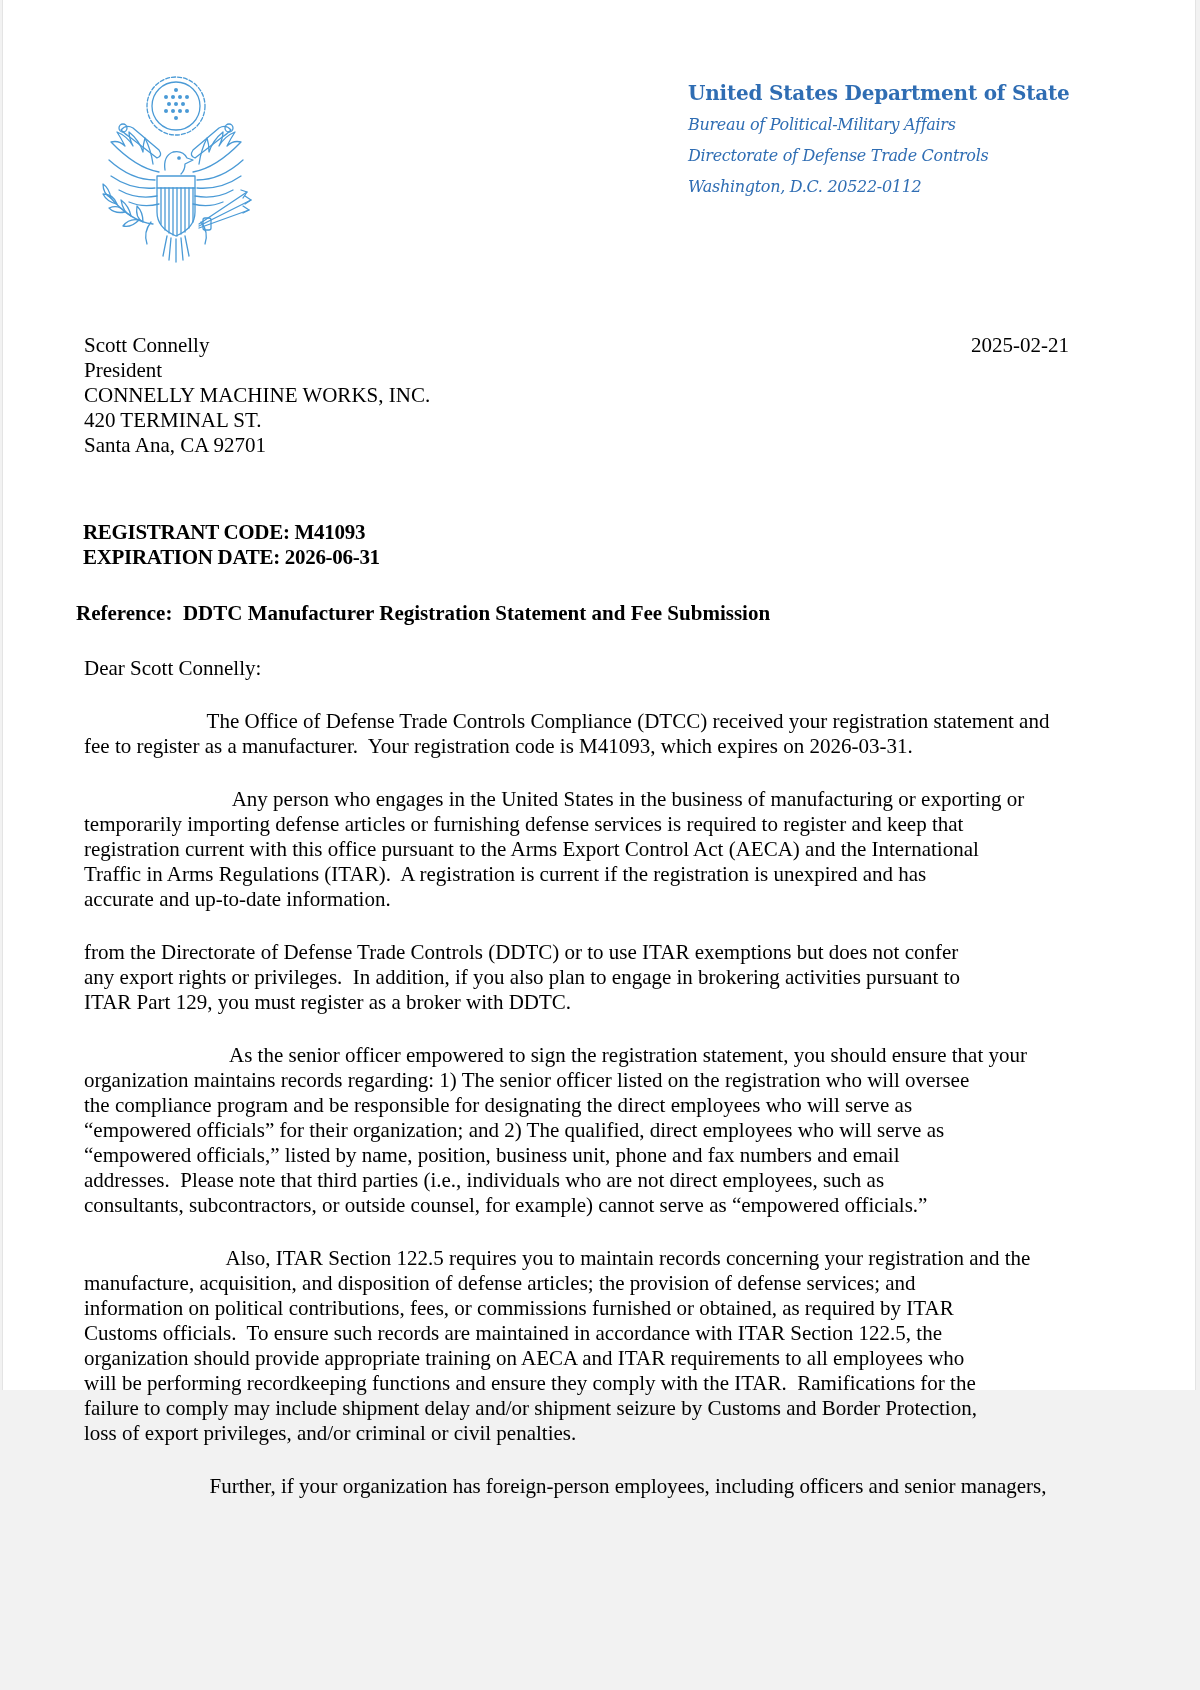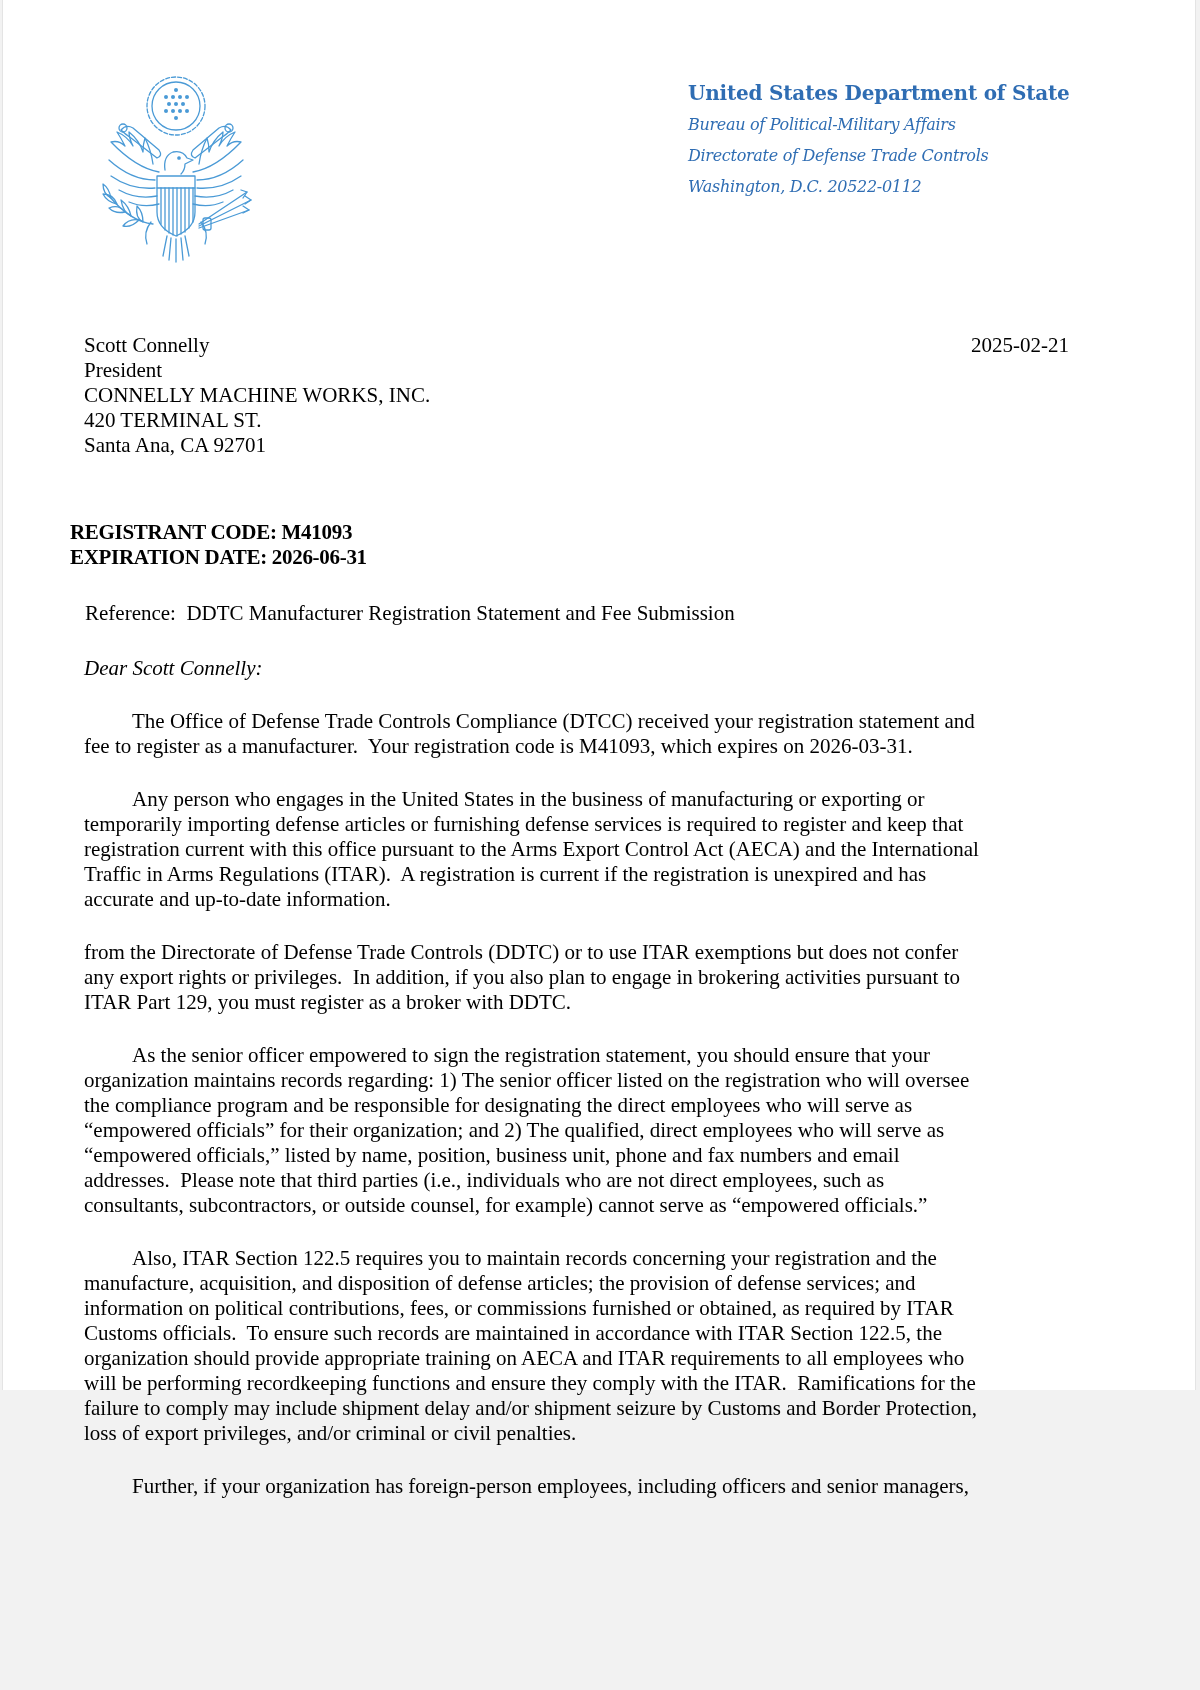--- a/index.html
+++ b/index.html
@@ -60,53 +60,54 @@
       top: 333px;
     }
     .address {
       position: absolute;
       left: 81px;
       top: 333px;
     }
     .address div { white-space: nowrap; }
     .codes {
       position: absolute;
-      left: 67px;
+      left: 80px;
       top: 520px;
       font-weight: bold;
       letter-spacing: -0.3px;
     }
     .reference {
       position: absolute;
-      left: 82px;
+      left: 73px;
       top: 601px;
       white-space: pre;
+      font-weight: bold;
     }
     .salutation {
       position: absolute;
       left: 81px;
       top: 656px;
-      font-style: italic;
     }
     .paragraphs {
       position: absolute;
       left: 81px;
       top: 709px;
       width: 1040px;
     }
     .para {
       margin: 0 0 28px 0;
     }
     .para .line {
       white-space: pre;
       display: block;
       height: 25px;
     }
     .para .line.first {
       padding-left: 48px;
+      text-align: center;
     }
   </style>
 </head>
 <body>
 
 <div class="page">
 
   <svg class="seal" viewBox="0 0 190 200" fill="none" stroke="#4a9ad6" stroke-width="1.3" stroke-linejoin="round" stroke-linecap="round">
 
     <g>

